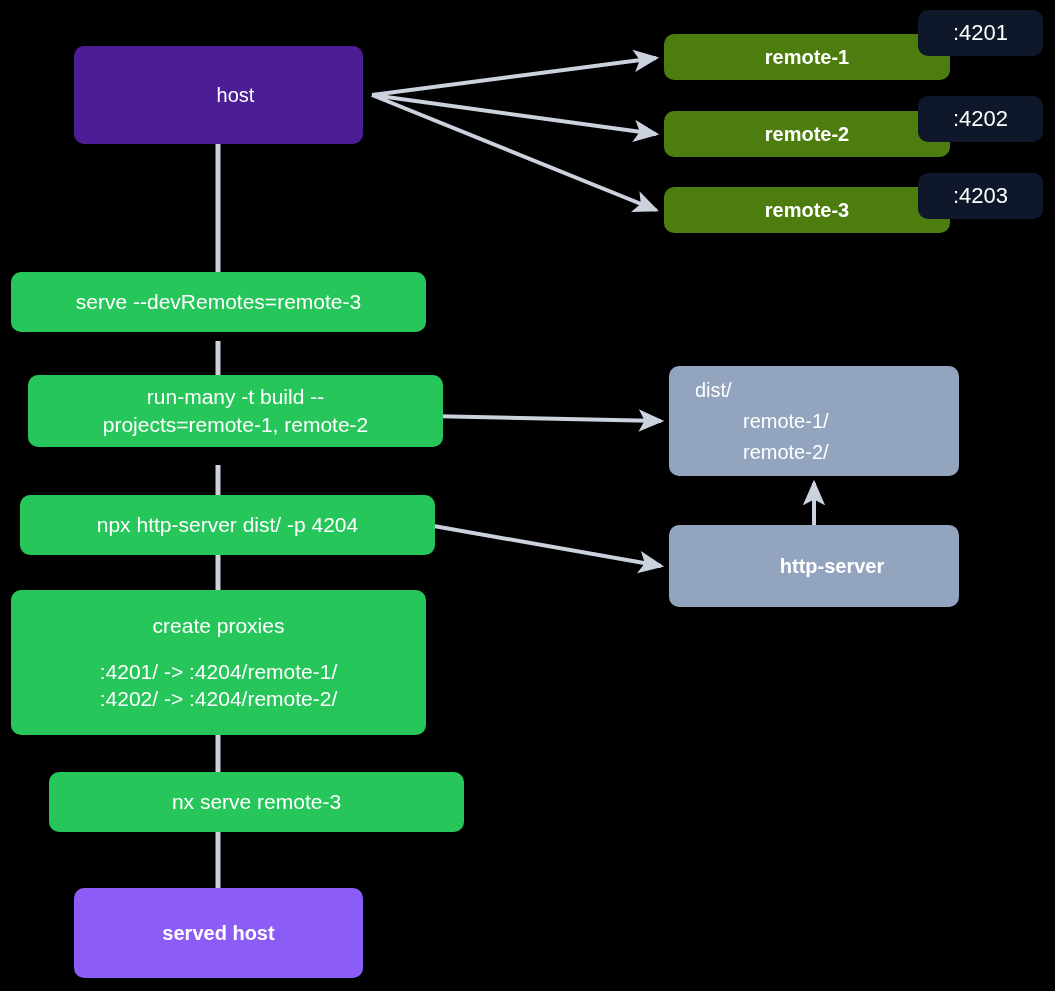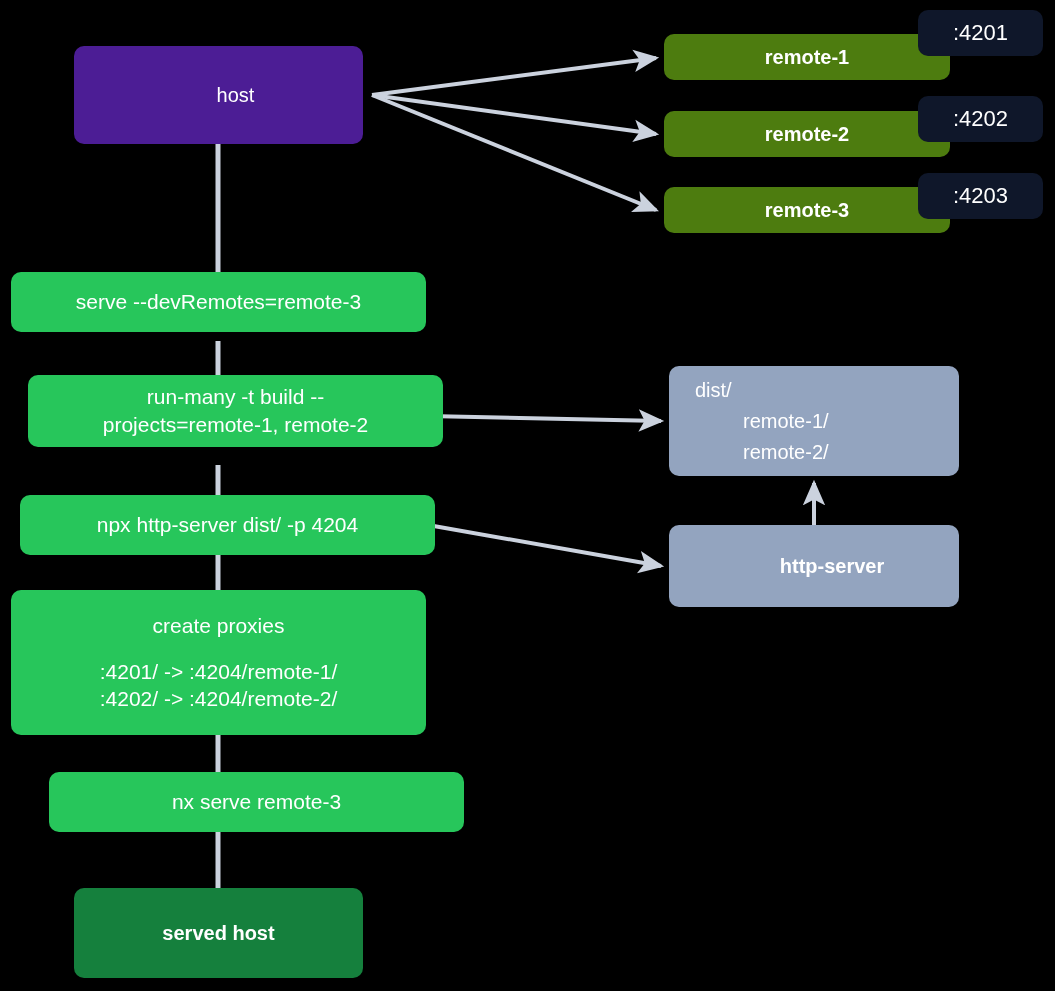--- a/index.html
+++ b/index.html
@@ -38,21 +38,21 @@
     line-height: 1.32;
     z-index: 3;
   }
   .node.host {
     background: #4c1d95;
     font-weight: normal;
     font-size: 20px;
     padding-left: 34px;
   }
   .node.served {
-    background: #15803d;
+    background: #8b5cf6;
     font-weight: bold;
     font-size: 20px;
   }
   .node.remote {
     background: #4d7c0f;
     font-weight: bold;
     font-size: 20px;
     z-index: 2;
   }
   .node.gray {

